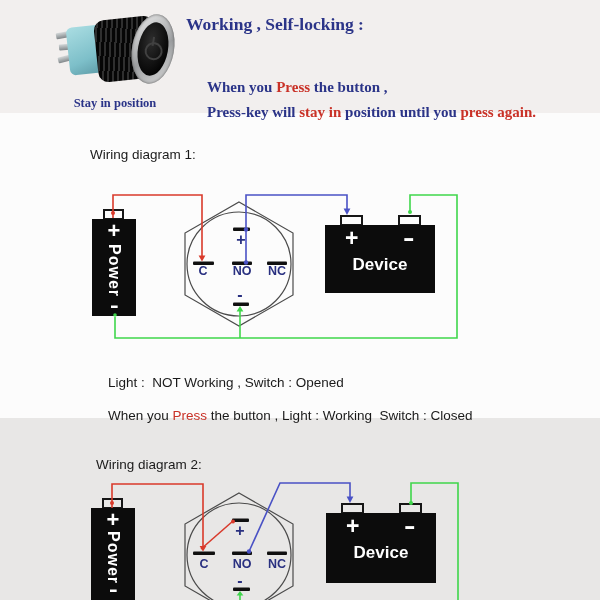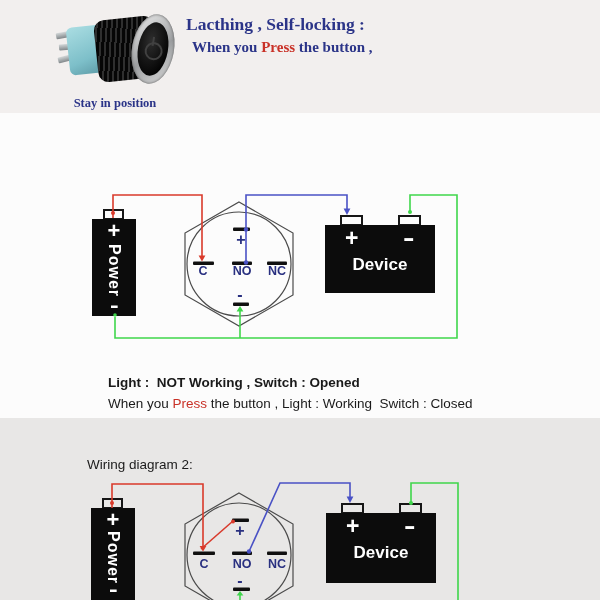--- a/index.html
+++ b/index.html
@@ -26,28 +26,28 @@
   .pface{position:absolute;left:6px;top:8px;width:30px;height:54px;border-radius:50%;
          background:radial-gradient(ellipse at 40% 35%,#2d2d2d,#050505 72%);}
   .picon{position:absolute;left:50%;top:50%;width:14px;height:14px;margin:-7px 0 0 -8px;
          border:2px solid #414141;border-radius:50%;}
   .ptick{position:absolute;left:50%;top:50%;width:2px;height:9px;margin:-12px 0 0 -2px;background:#414141;}
 
   
   .serif{font-family:"Liberation Serif","DejaVu Serif",serif;font-weight:bold;color:var(--text-blue);}
   .photo-caption{position:absolute;left:55px;top:96px;width:120px;text-align:center;font-size:12.5px;}
   .intro-title{position:absolute;left:186px;top:14px;font-size:17.5px;}
-  .intro-line{position:absolute;left:192px;font-size:15px;white-space:pre-wrap;}
+  .intro-line{position:absolute;left:207px;font-size:15px;white-space:pre-wrap;margin-top:40px;}
   .il1{top:39px;} .il2{top:64px;} .il3{top:89px;}
   .red{color:var(--text-red);}
 
   
   .dg-heading,.cap{position:absolute;font-size:13.5px;color:#1a1a1a;white-space:pre-wrap;}
-  .h1{left:90px;top:147px;} .h2{left:87px;top:457px;}
-  .c1{left:108px;top:353px;} .c2{left:108px;top:375px;font-weight:bold;} .c3{left:108px;top:396px;}
+  .h1{left:90px;top:147px;} .h2{left:96px;top:457px;}
+  .c1{left:108px;top:353px;} .c2{left:108px;top:375px;} .c3{left:108px;top:408px;}
   .capred{color:var(--text-red);}
 
   
   .box{position:absolute;background:var(--box-black);color:#fff;}
   .power{width:44px;display:flex;flex-direction:column;align-items:center;justify-content:space-between;}
   .p1{left:92px;top:219px;height:97px;}
   .p2{left:91px;top:508px;height:92px;}
   .p-plus{font-weight:bold;font-size:22px;line-height:1;margin-top:1px;}
   .p-label{writing-mode:vertical-rl;font-weight:bold;font-size:16px;letter-spacing:1px;line-height:1;}
   .p-minus{font-weight:bold;font-size:20px;line-height:.55;margin-bottom:5px;transform:scaleX(1.3);}
@@ -96,23 +96,25 @@
     <div class="pbarrel"></div>
     <div class="pbezel">
       <div class="pface">
         <div class="picon"></div>
         <div class="ptick"></div>
       </div>
     </div>
   </div>
   <div class="photo-caption serif">Stay in position</div>
 
-  <div class="intro-title serif">Lacthing , Self-locking :</div>
+  <div class="intro-title serif">Working , Self-locking :</div>
   <div class="intro-line il1 serif"><span>When you </span><span class="red">Press</span><span> the button ,</span></div>
-
+  <div class="intro-line il2 serif"><span>Press-key will </span><span class="red">stay in</span><span> position until you </span><span class="red">press again.</span></div>
+
+  <div class="dg-heading h1">Wiring diagram 1:</div>
 
   <div class="tab tab-mid t-p1"></div>
   <div class="box power p1">
     <span class="p-plus">+</span>
     <span class="p-label">Power</span>
     <span class="p-minus">-</span>
   </div>
 
   <div class="tab tab-mid t-d1p"></div>
   <div class="tab tab-mid t-d1m"></div>

